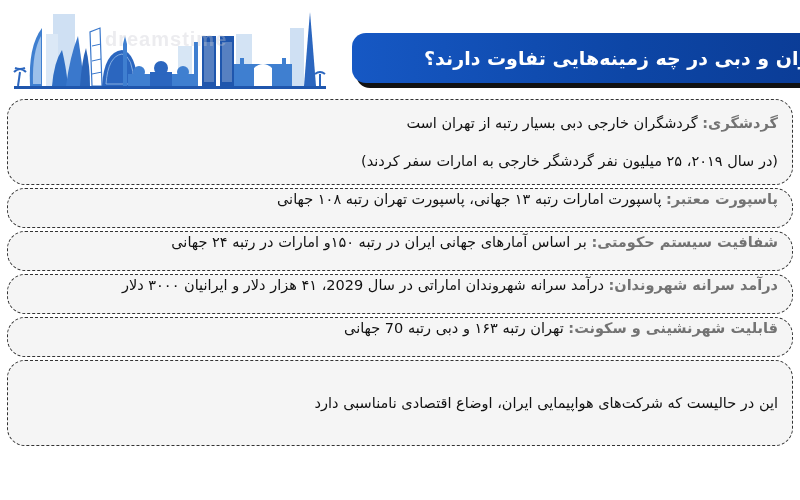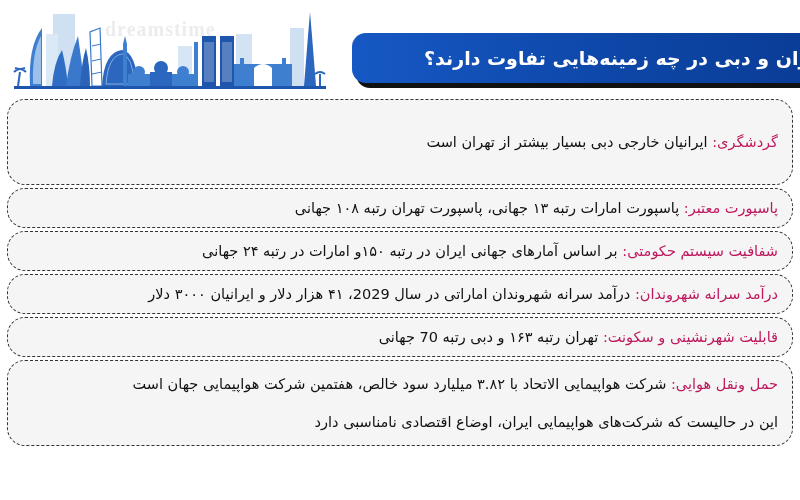--- a/index.html
+++ b/index.html
@@ -6,22 +6,22 @@
   body {
     width: 800px; height: 500px; overflow: hidden;
     background: #ffffff;
     font-family: "DejaVu Sans", sans-serif;
     position: relative;
   }
   .skyline {
     position: absolute; left: 8px; top: 6px; width: 322px; height: 86px;
   }
   .watermark {
-    position: absolute; left: 105px; top: 18px;
-    font-family: Liberation Serif, serif;
+    position: absolute; left: 105px; top: 28px;
+    font-family: Liberation Sans, sans-serif;
     font-size: 20px; font-weight: bold; color: rgba(200,200,210,0.35);
     letter-spacing: 1px;
   }
   .title-wrap {
     position: absolute; left: 352px; top: 33px; width: 500px; height: 50px; border-radius: 14px;
   }
   .title-shadow {
     position: absolute; left: 4px; top: 5px; right: -4px; bottom: -5px;
     background: #111; border-radius: 14px;
   }
@@ -39,26 +39,26 @@
   .rows { position: absolute; left: 7px; right: 7px; top: 99px; }
   .row {
     position: relative;
     background: #f5f5f5;
     border: 1.5px dashed #333;
     border-radius: 18px;
     box-sizing: border-box;
     direction: rtl;
     padding: 0 14px;
     margin-bottom: 3px;
-    display: flex; flex-direction: column; justify-content: center;
+    display: flex; flex-direction: column; justify-content: flex-start;
   }
   .row .line {
     font-size: 14.5px; color: #111; white-space: nowrap; line-height: 20px;
   }
-  .row .label { color: #be185d; font-weight: normal; margin-top: 28px; }
+  .row .label { color: #737373; font-weight: bold; margin-top: 28px; }
   .row.two { height: 86px; justify-content: space-around; padding-top: 4px; padding-bottom: 4px; }
   .row.one { height: 40px; }
 </style>
 </head>
 <body>
 
 <svg class="skyline" viewBox="0 0 322 86" xmlns="http://www.w3.org/2000/svg">
 
   <rect x="45" y="8" width="22" height="72" fill="#cfe0f3"></rect>
   <rect x="38" y="28" width="12" height="52" fill="#dbe8f6"></rect>
@@ -116,22 +116,23 @@
 <div class="title-wrap">
   <div class="title-shadow"></div>
   <div class="title-box">
     <span class="title-text">تهران و دبی در چه زمینه‌هایی تفاوت دارند؟</span>
   </div>
 </div>
 
 <div class="rows">
   <div class="row two">
     <div class="line">
-      <span class="label">گردشگری:</span><span> ایرانیان خارجی دبی بسیار بیشتر از تهران است</span>
+      <span class="label">گردشگری:</span><span> گردشگران خارجی دبی بسیار رتبه از تهران است</span>
     </div>
+    <div class="line">(در سال ۲۰۱۹، ۲۵ میلیون نفر گردشگر خارجی به امارات سفر کردند)</div>
   </div>
   <div class="row one">
     <div class="line">
       <span class="label">پاسپورت معتبر:</span><span> پاسپورت امارات رتبه ۱۳ جهانی، پاسپورت تهران رتبه ۱۰۸ جهانی</span>
     </div>
   </div>
   <div class="row one">
     <div class="line">
       <span class="label">شفافیت سیستم حکومتی:</span><span> بر اساس آمارهای جهانی ایران در رتبه ۱۵۰و امارات در رتبه ۲۴ جهانی</span>
     </div>
@@ -140,18 +141,15 @@
     <div class="line">
       <span class="label">درآمد سرانه شهروندان:</span><span> درآمد سرانه شهروندان اماراتی در سال 2029، ۴۱ هزار دلار و ایرانیان ۳۰۰۰ دلار</span>
     </div>
   </div>
   <div class="row one">
     <div class="line">
       <span class="label">قابلیت شهرنشینی و سکونت:</span><span> تهران رتبه ۱۶۳ و دبی رتبه 70 جهانی</span>
     </div>
   </div>
   <div class="row two">
-    <div class="line">
-      <span class="label">حمل ونقل هوایی:</span><span> شرکت هواپیمایی الاتحاد با ۳.۸۲ میلیارد سود خالص، هفتمین شرکت هواپیمایی جهان است</span>
-    </div>
     <div class="line">این در حالیست که شرکت‌های هواپیمایی ایران، اوضاع اقتصادی نامناسبی دارد</div>
   </div>
 </div>
 
 </body></html>

